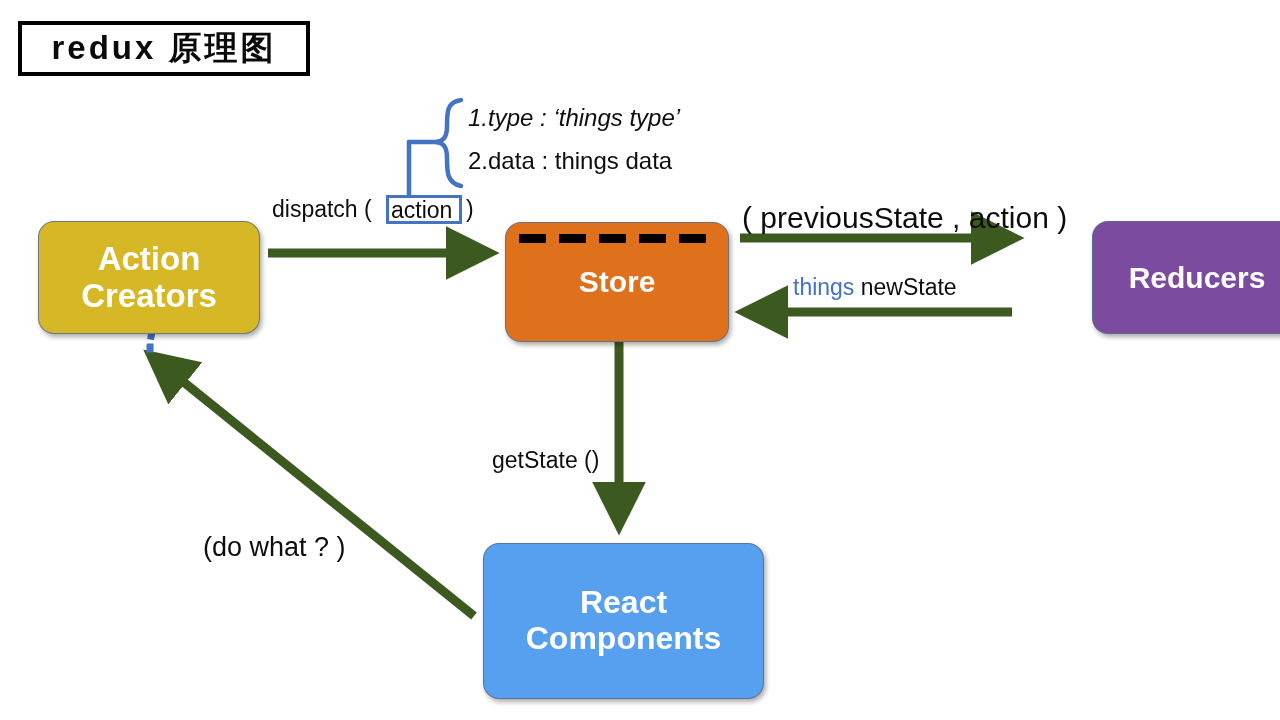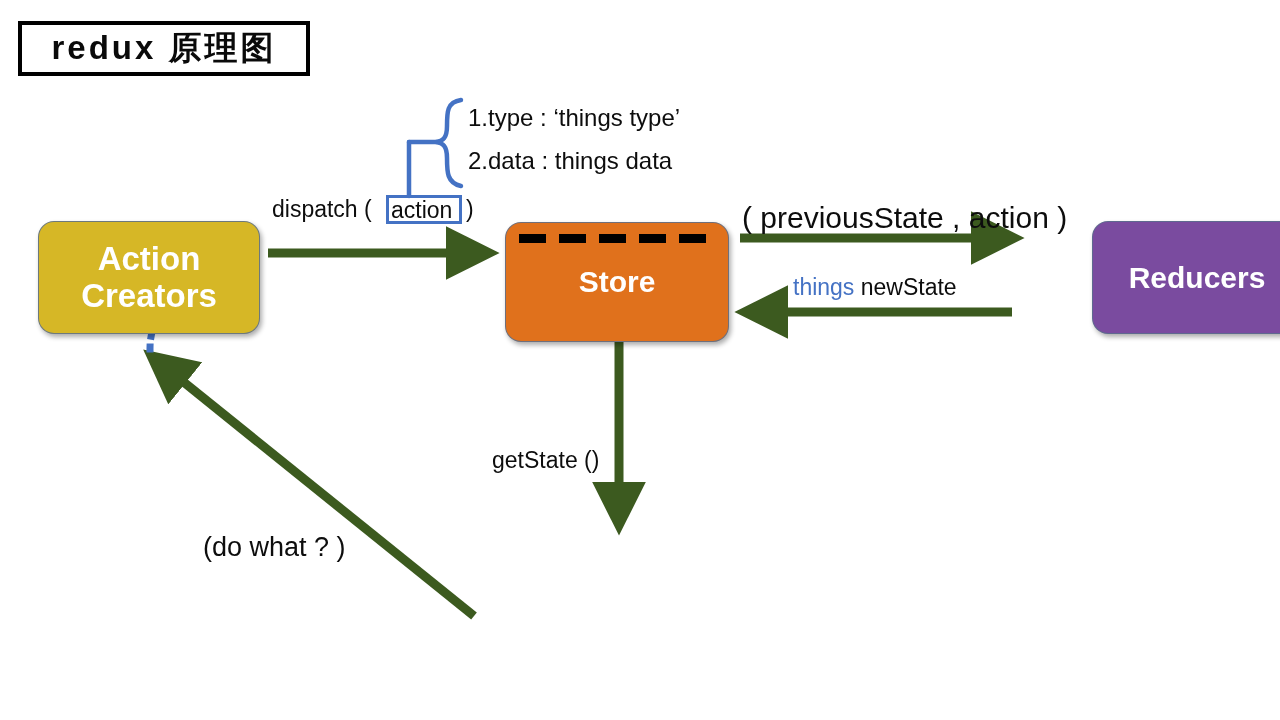--- a/index.html
+++ b/index.html
@@ -104,21 +104,21 @@
   .label {
     position: absolute;
     color: #0d0d0d;
     white-space: nowrap;
     font-size: 22px;
   }
   #label-prevstate { left: 742px; top: 193px; font-size: 30px; margin-top: 8px; }
   #label-return  { left: 793px; top: 274px; font-size: 23px; }
   #label-getstate { left: 492px; top: 447px; font-size: 23px; }
   #label-dowhat  { left: 203px; top: 532px; font-size: 27px; text-align: center; }
-  #brace-line-1  { left: 468px; top: 104px; font-size: 24px; }
+  #brace-line-1  { left: 468px; top: 104px; font-size: 24px; font-style: italic; }
   #brace-line-2  { left: 468px; top: 147px; font-size: 24px; }
 
   .kw-blue { color: #4472C4; }
 
   
   #action-token-box {
     position: absolute;
     left: 386px;
     top: 195px;
     width: 76px;
@@ -192,20 +192,24 @@
 
   <div class="node" id="node-store">
     <span>Store</span>
   </div>
   <div id="store-dash"></div>
 
   <div class="node" id="node-reducers">
     <span>Reducers</span>
   </div>
 
+  <div class="node" id="node-react-components">
+    <span>React</span>
+    <span>Components</span>
+  </div>
 
   <div id="label-dispatch-prefix">dispatch (</div>
   <div id="action-token-box"></div>
   <div id="label-action-word">action</div>
   <div id="label-dispatch-suffix">)</div>
 
   <div class="label" id="brace-line-1">1.type : ‘things type’</div>
   <div class="label" id="brace-line-2">2.data :  things data</div>
 
   <div class="label" id="label-prevstate">( previousState , action )</div>

